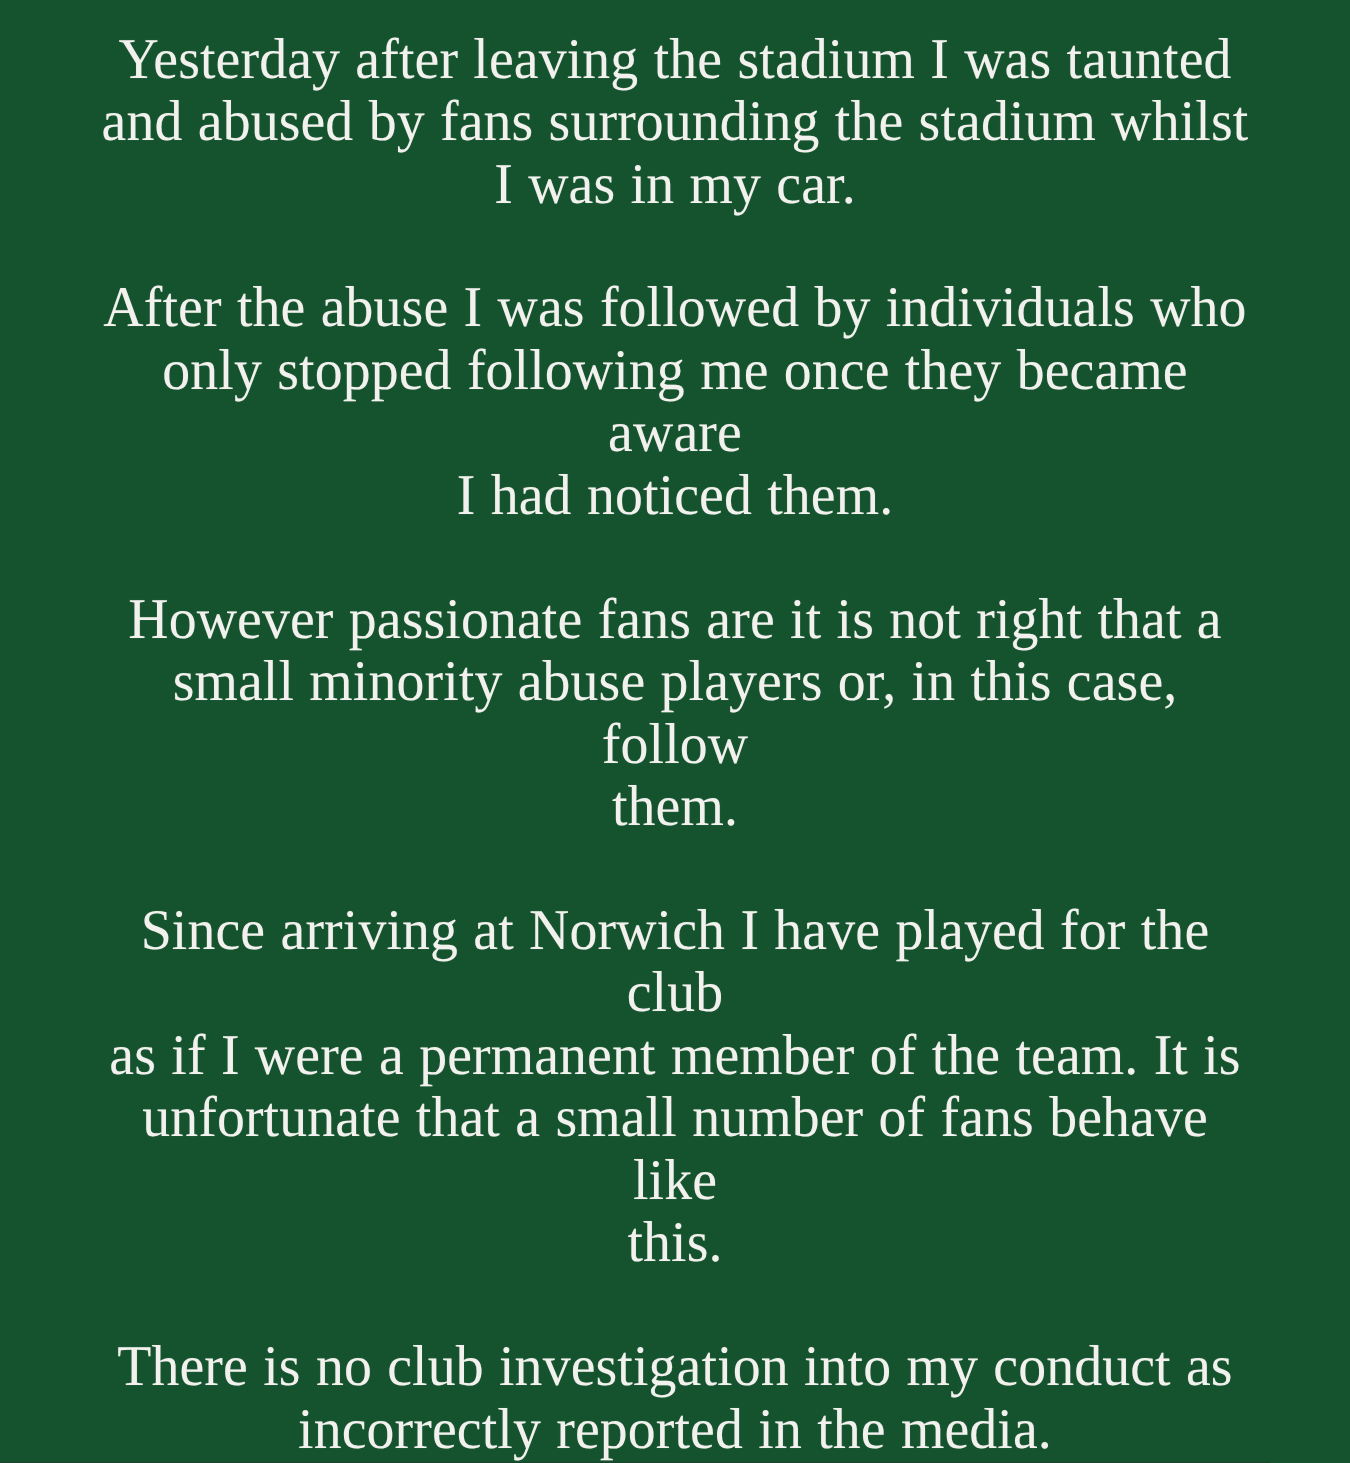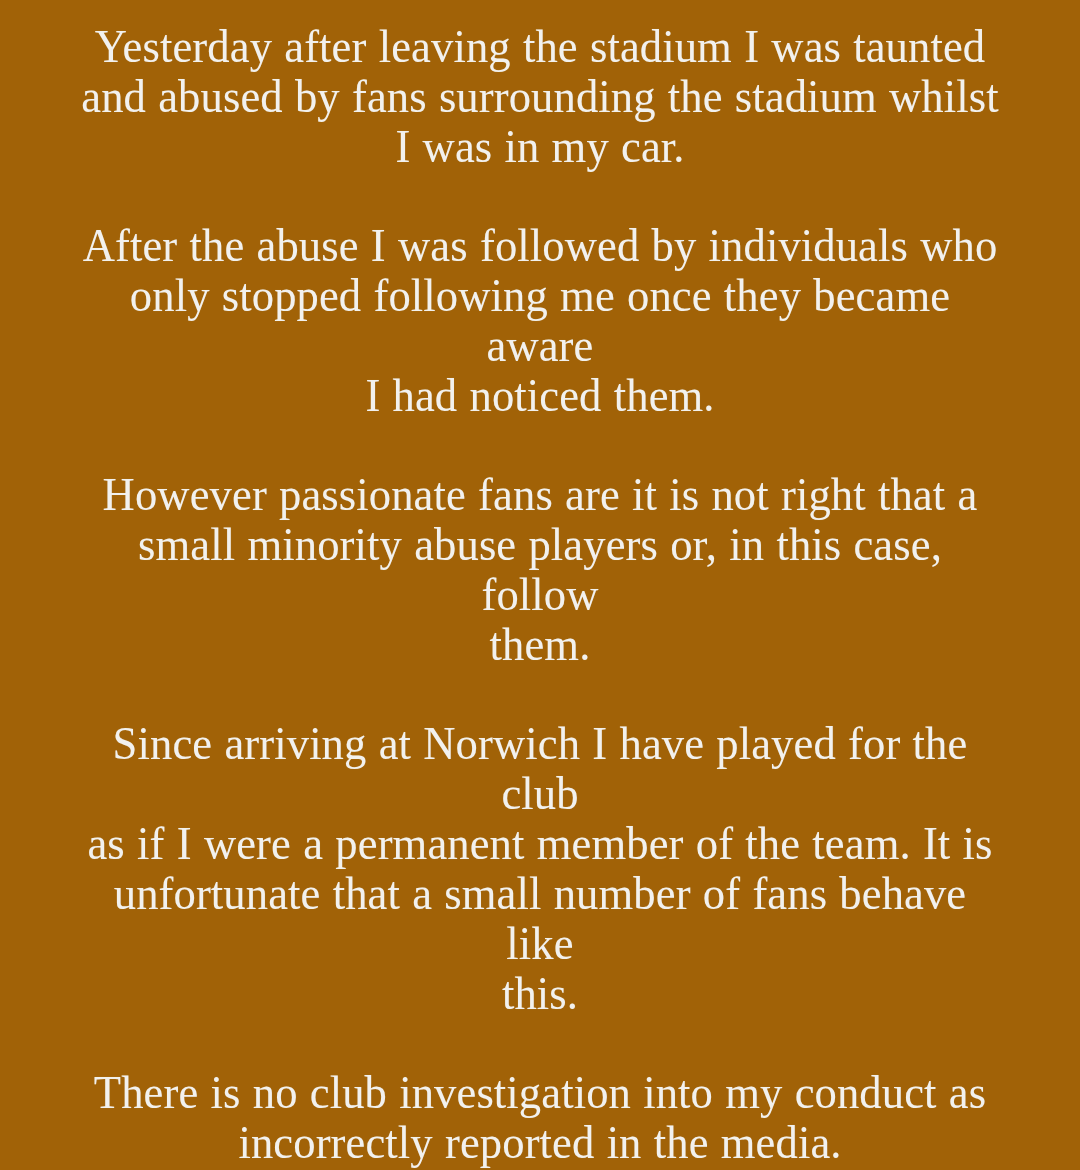--- a/index.html
+++ b/index.html
@@ -50,21 +50,21 @@
     text-shadow: 0 0 1px rgba(255,255,255,0.22);
     white-space: pre-line;
   }
   .statement-paragraph + .statement-paragraph {
     margin-top: 49px;
   }
 </style>
 </head>
 <body style="background: rgb(40, 40, 40);">
 
-<div class="story-card" style="background: #a16207;">
+<div class="story-card" style="background: #14532d;">
   <div class="statement-body">
     <p class="statement-paragraph" style="color: rgb(242, 241, 238); text-align: center;">Yesterday after leaving the stadium I was taunted
 and abused by fans surrounding the stadium whilst
 I was in my car.</p>
     <p class="statement-paragraph" style="color: rgb(242, 241, 238); text-align: center;">After the abuse I was followed by individuals who
 only stopped following me once they became aware
 I had noticed them.</p>
     <p class="statement-paragraph" style="color: rgb(242, 241, 238); text-align: center;">However passionate fans are it is not right that a
 small minority abuse players or, in this case, follow
 them.</p>

